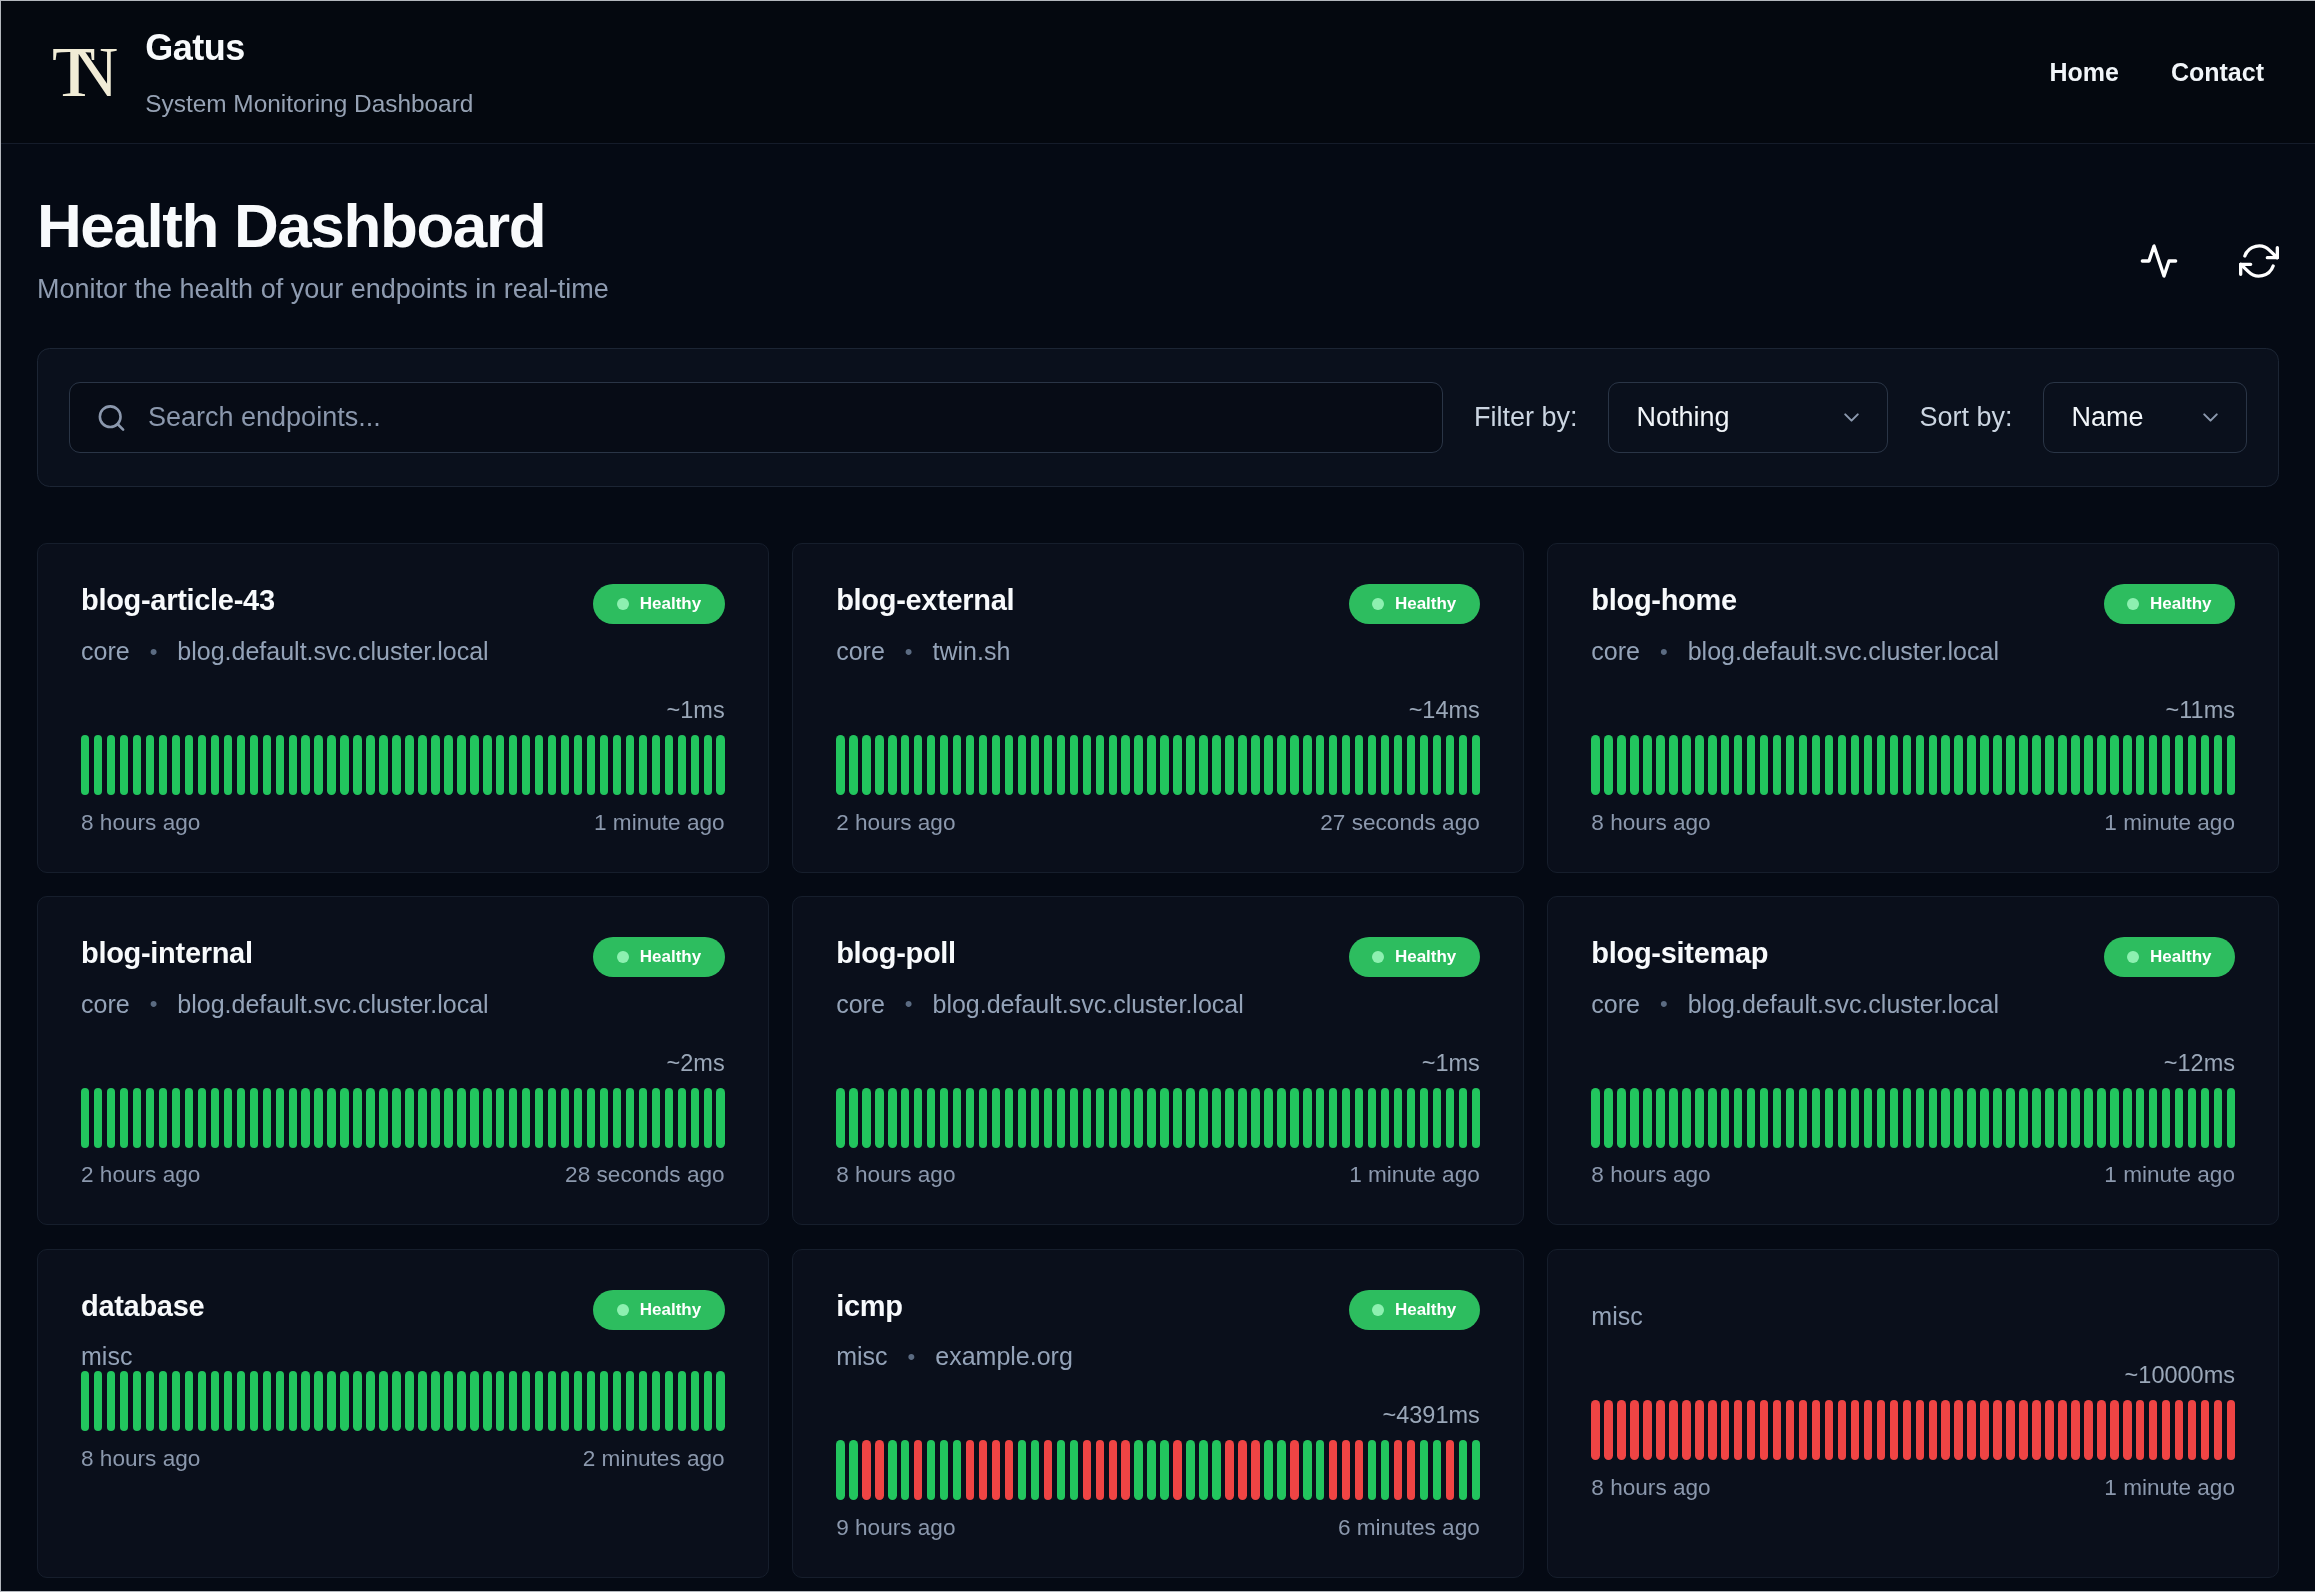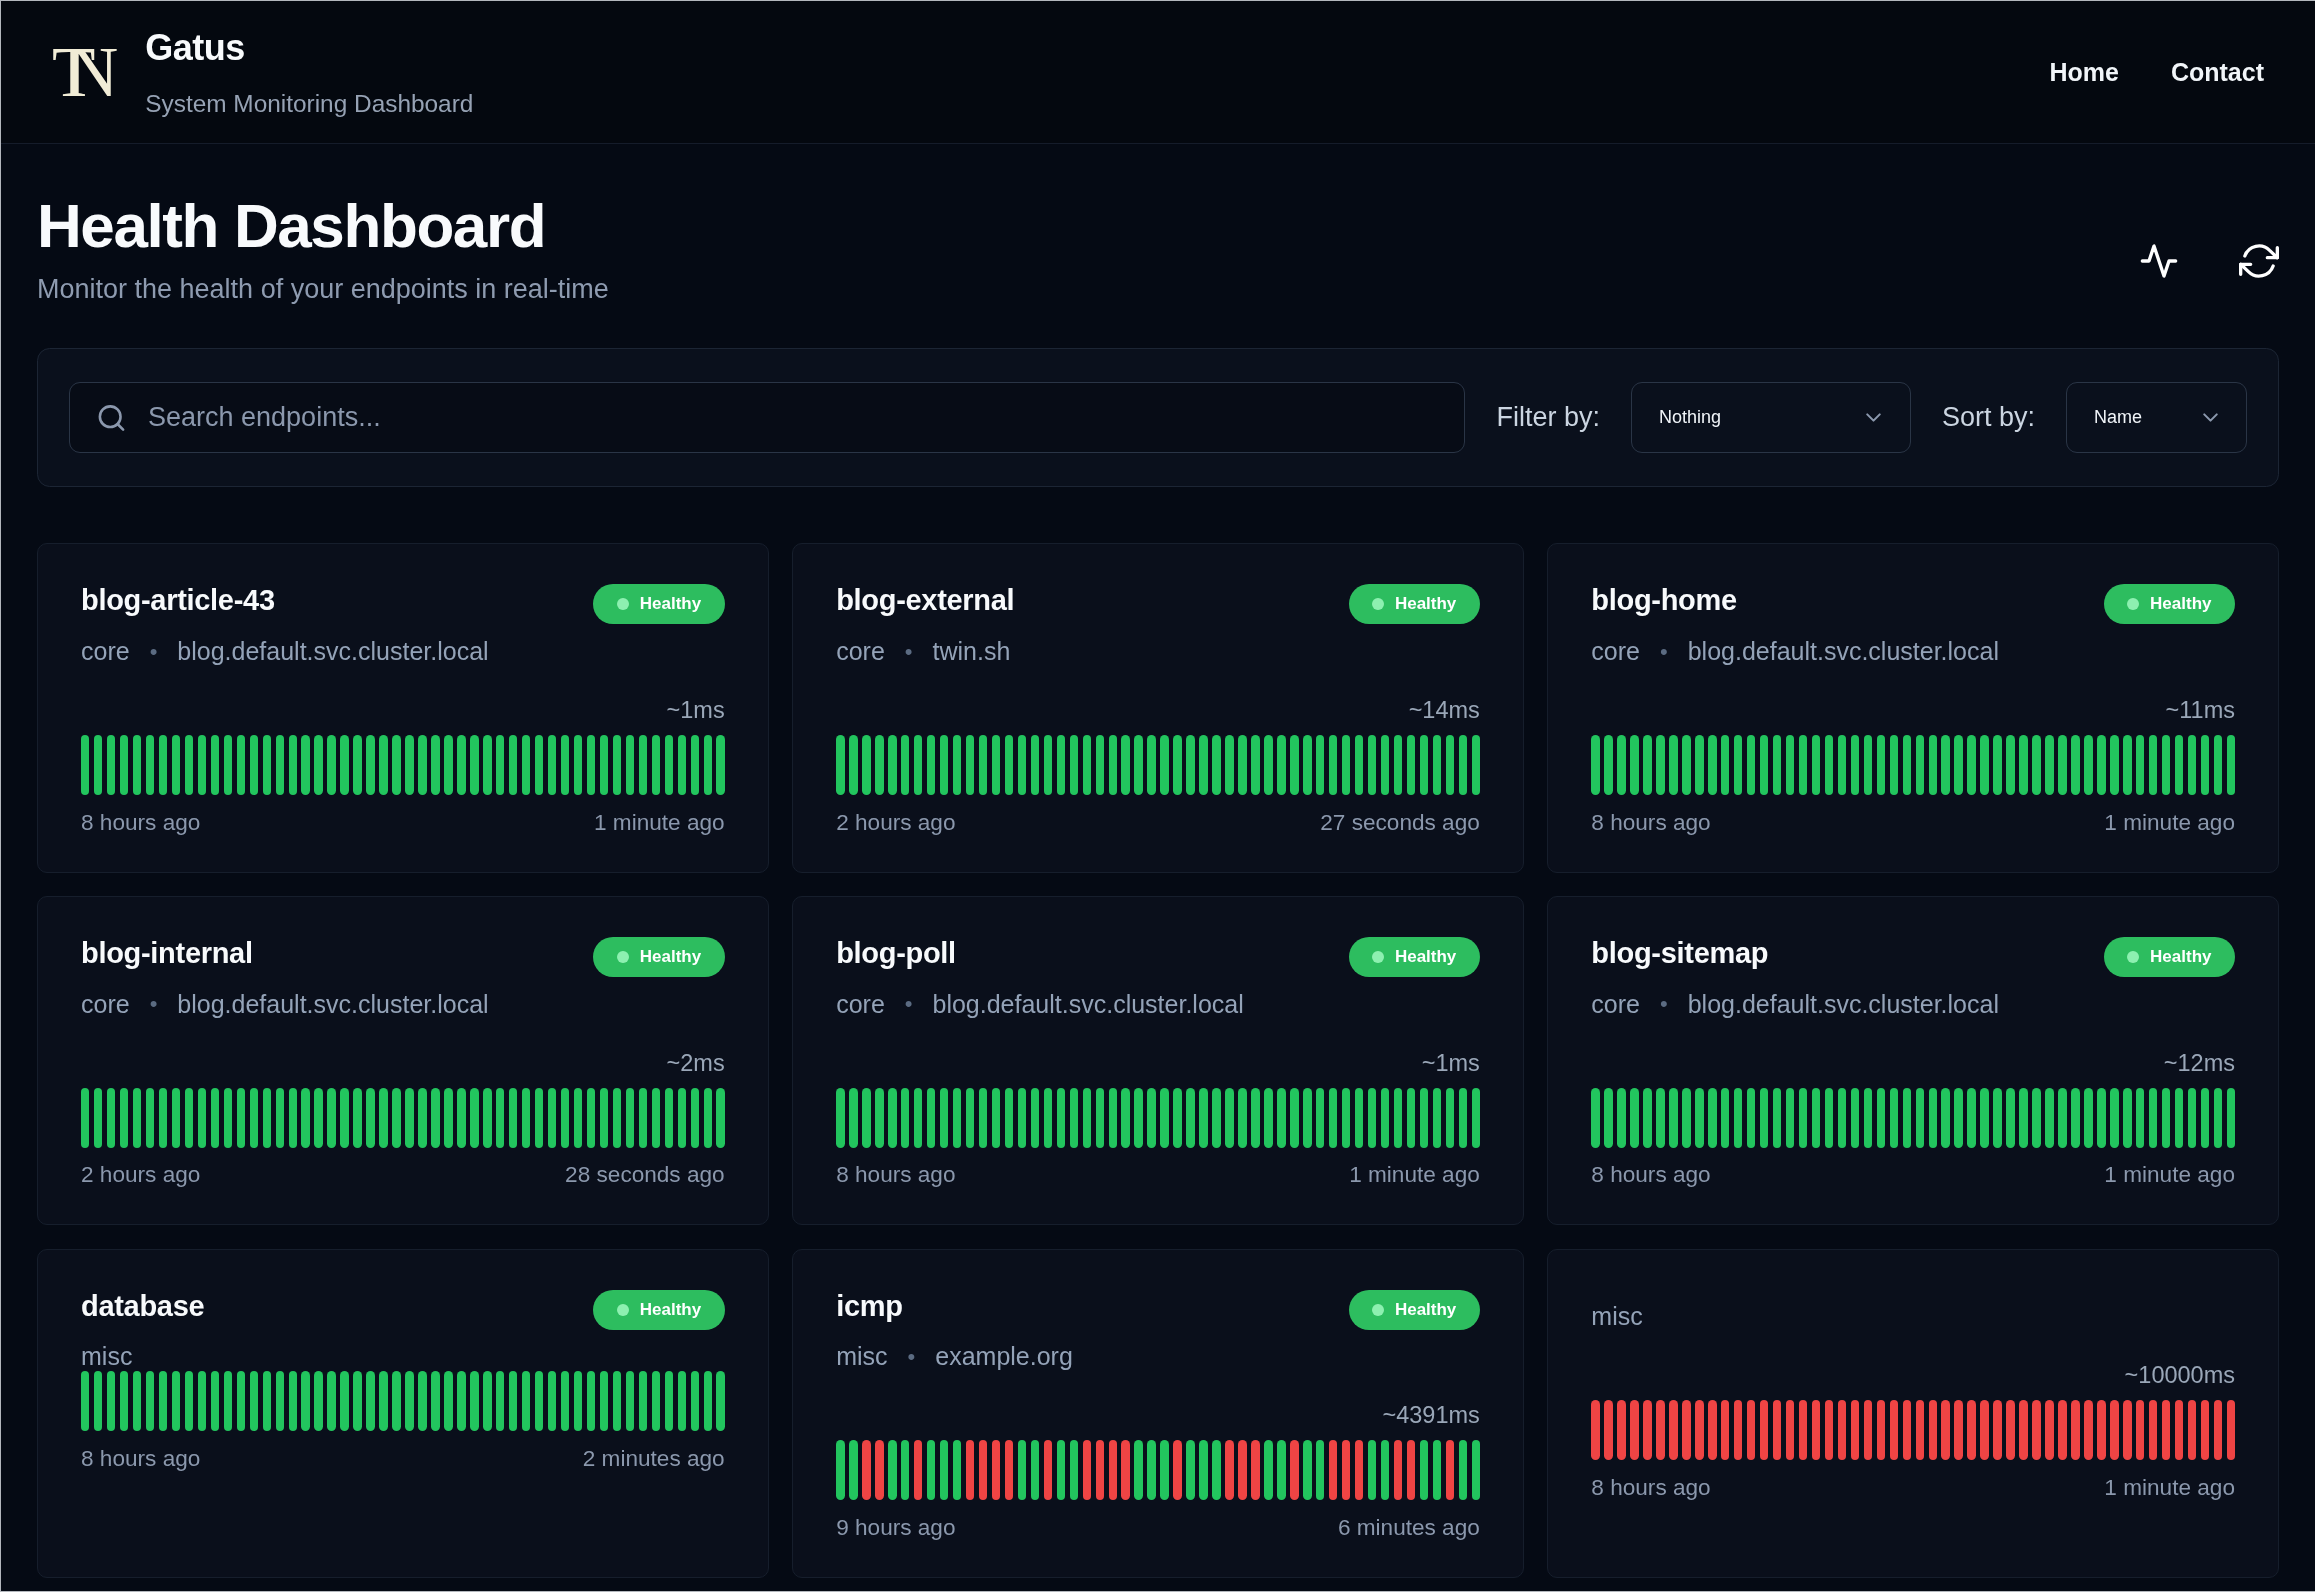--- a/index.html
+++ b/index.html
@@ -63,21 +63,21 @@
     color:#0ea5e9;font-size:27px;
     font-family:"Liberation Sans","DejaVu Sans",sans-serif;
     outline:none;
   }
   .searchbox input::placeholder{color:#8b98ad;}
   .tb-label{font-size:27px;color:#cbd5e1;white-space:nowrap;}
   .select{
     height:71px;border:0.9px solid #2a3546;border-radius:11px;
     display:flex;align-items:center;gap:54px;
     padding:0 23.5px 0 27px;
-    font-size:18px;color:#f1f5f9;
+    font-size:27px;color:#f1f5f9;
     cursor:pointer;white-space:nowrap;
     background:#0a101c;
   }
   .select.filter{min-width:280px;justify-content:space-between;}
   .select.sort{min-width:181px;justify-content:space-between;}
 
   
   .grid{
     margin-top:56px;
     display:grid;grid-template-columns:repeat(3,1fr);gap:23.5px;

